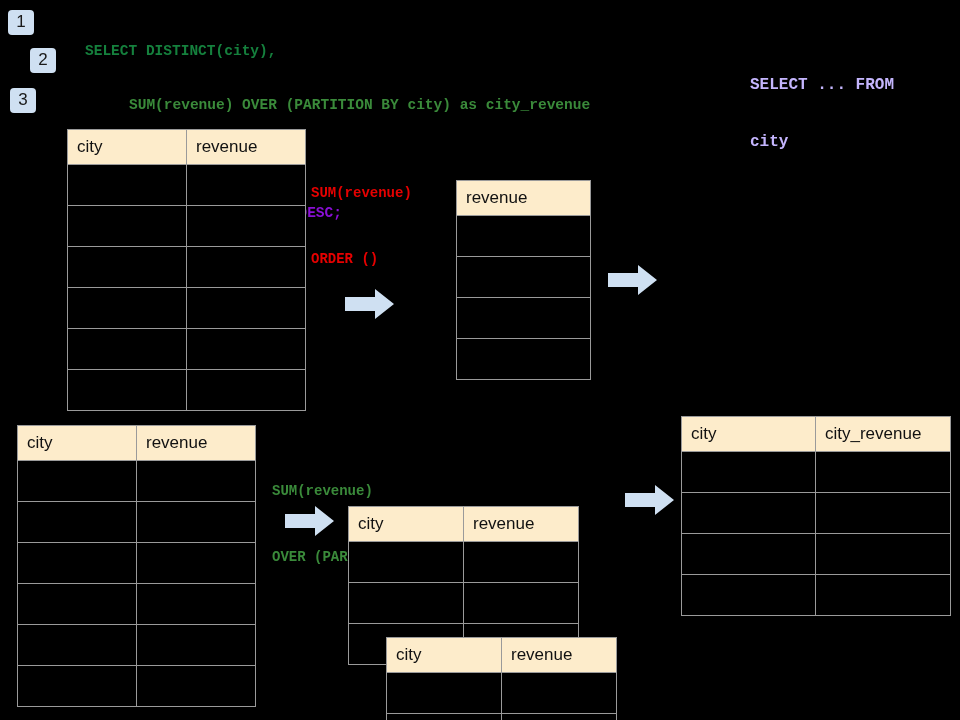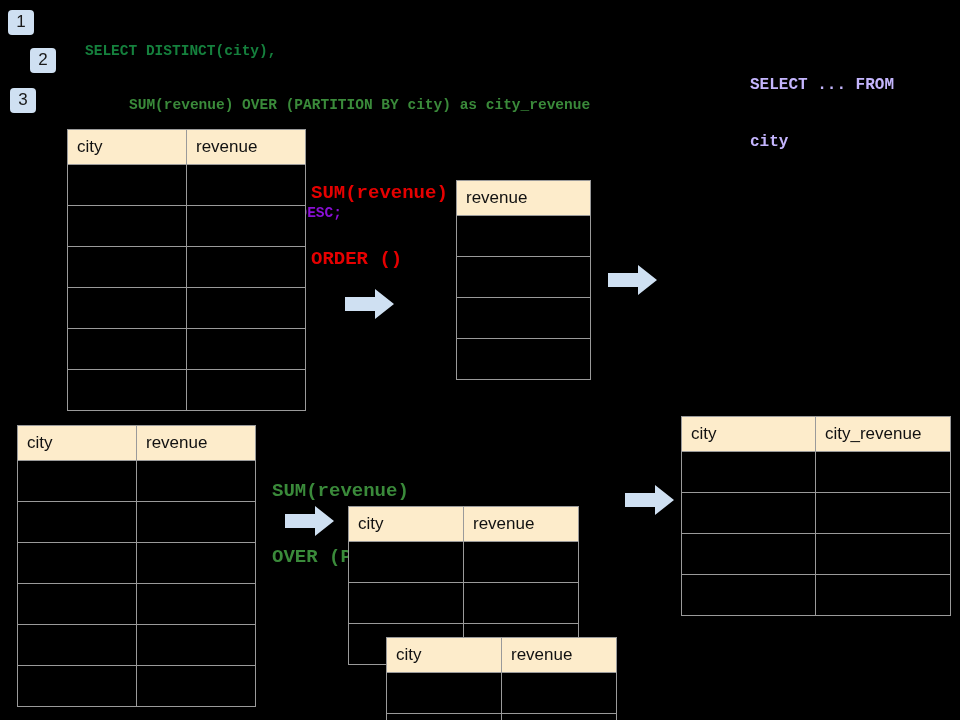--- a/index.html
+++ b/index.html
@@ -38,21 +38,21 @@
     font-weight: bold;
     white-space: pre;
     letter-spacing: 0px;
   }
   .code-line { display: block; height: 22px; }
 
   
   .annot {
     position: absolute;
     font-family: "Liberation Mono", "DejaVu Sans Mono", monospace;
-    font-size: 19px;
+    font-size: 14px;
     font-weight: bold;
     white-space: pre;
     line-height: 22px;
   }
 
   
   .tbl {
     position: absolute;
     border-collapse: collapse;
     table-layout: fixed;

